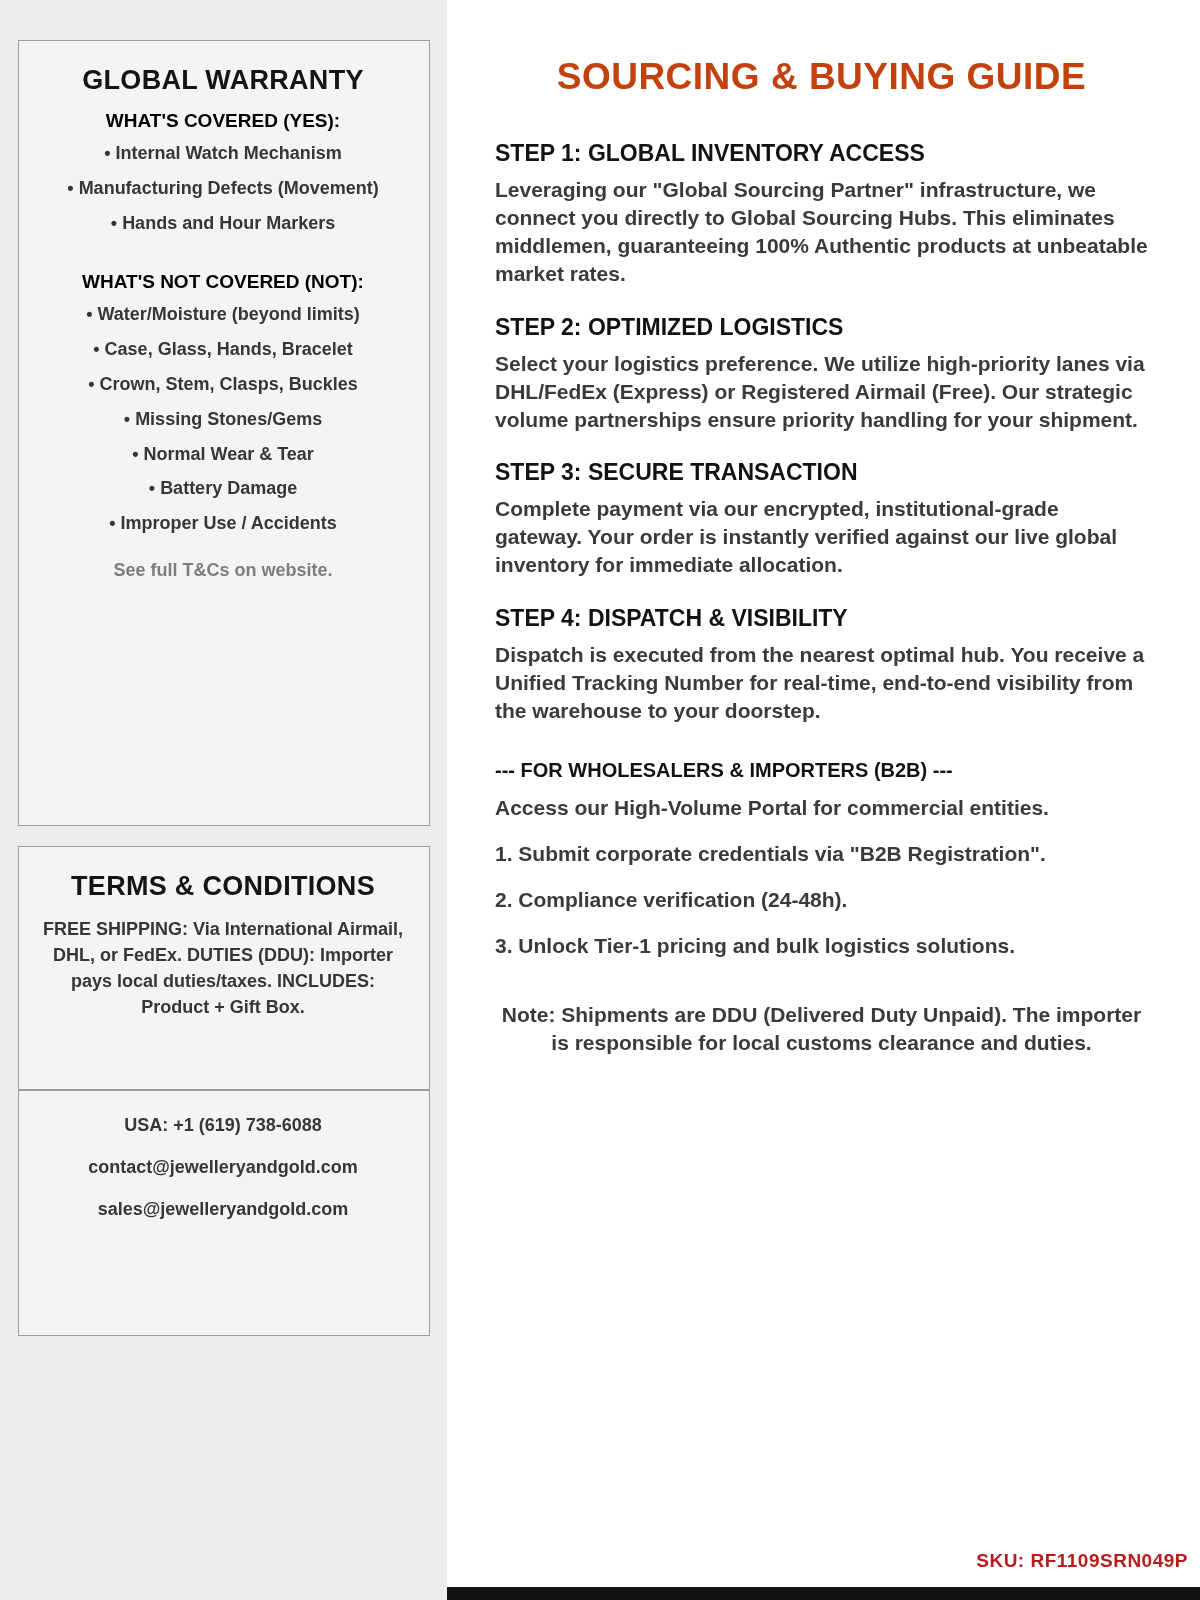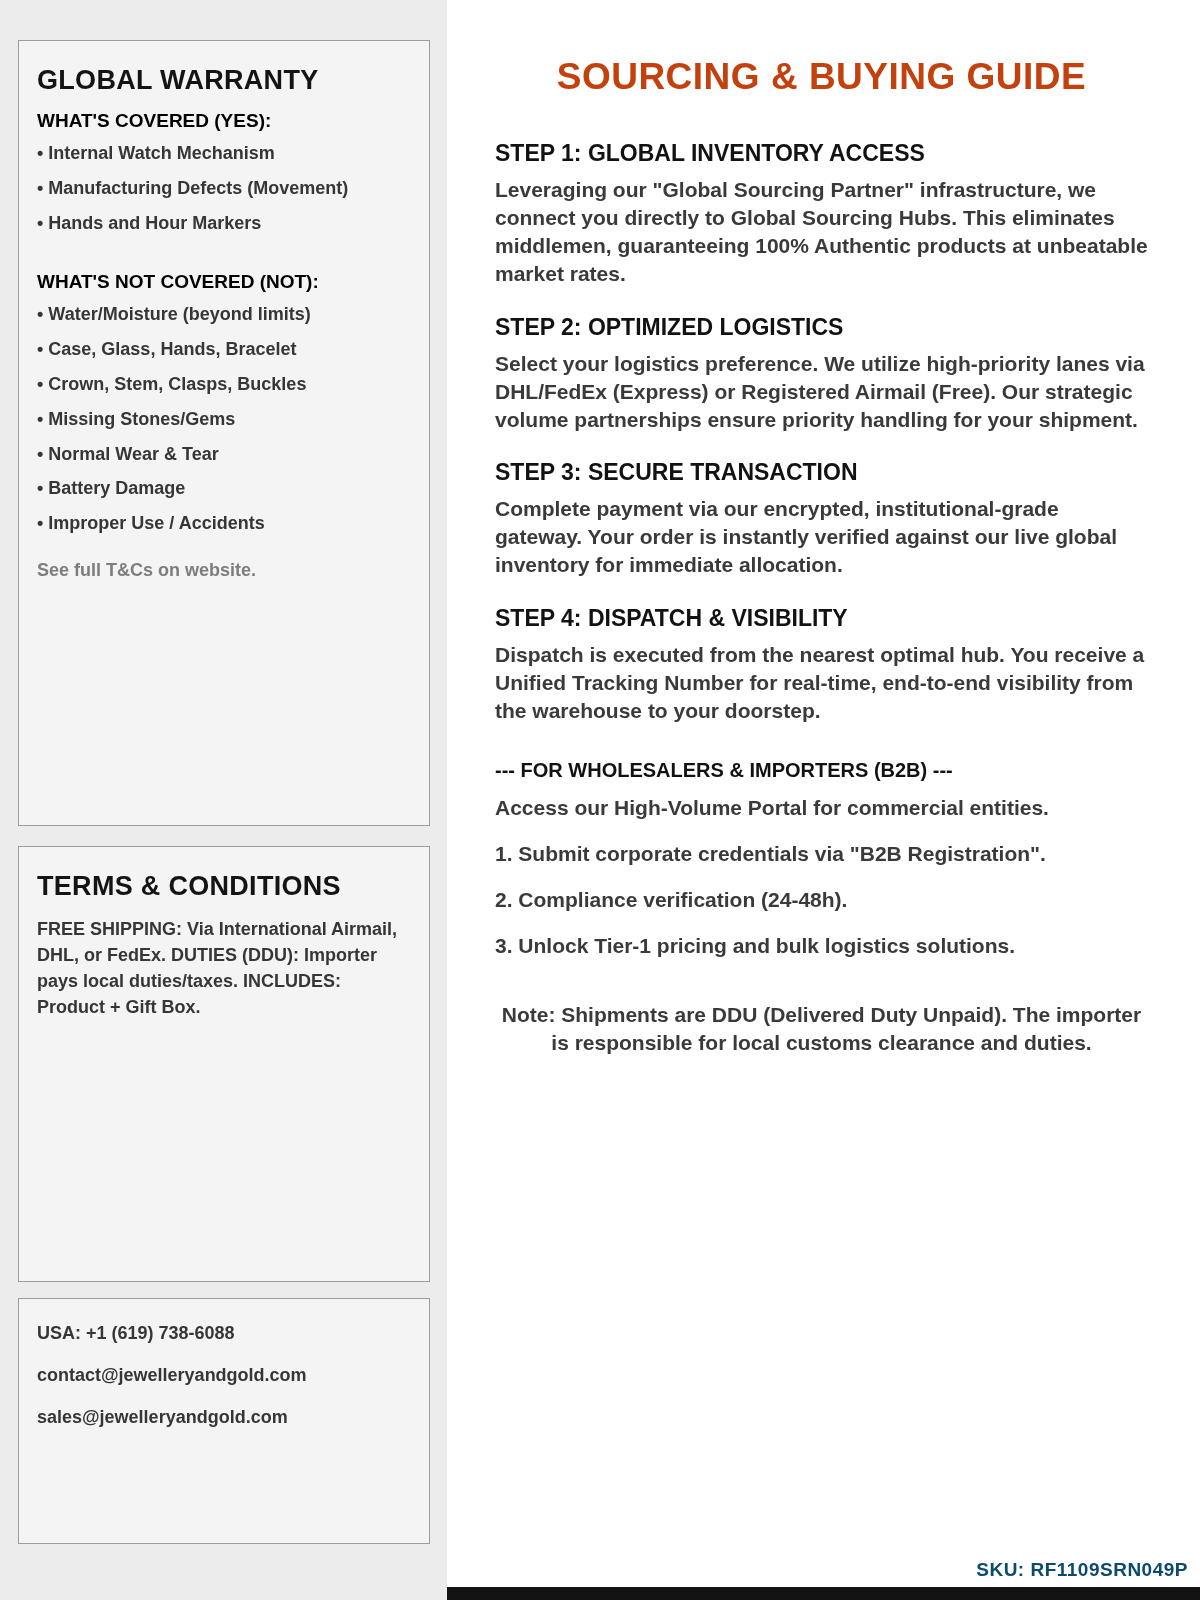--- a/index.html
+++ b/index.html
@@ -15,23 +15,24 @@
   .sidebar {
     width: 447px;
     flex-shrink: 0;
     background: #ececec;
     padding: 40px 17px 0 18px;
   }
   .box {
     background: #f4f4f4;
     border: 1px solid #9c9c9c;
     padding: 24px 20px 20px 18px;
+    text-align: center;
   }
   .box-warranty { height: 786px; margin-bottom: 20px; }
-  .box-terms { height: 436px; margin-bottom: 16px; }
+  .box-terms { height: 244px; }
   .box-contact { height: 246px; }
   .box h2 {
     font-size: 27px;
     font-weight: 800;
     color: #141414;
     letter-spacing: 0.3px;
     margin-bottom: 14px;
   }
   .subhead {
     font-size: 19px;
@@ -102,24 +103,24 @@
     font-size: 20px;
     font-weight: 700;
     color: #121212;
     margin-bottom: 12px;
   }
   .b2b p { margin-bottom: 18px; }
   .b2b p.note { margin-top: 41px; text-align: center; }
   .sku {
     position: absolute;
     right: 12px;
-    bottom: 19px;
+    bottom: 28px;
     font-size: 19px;
     font-weight: 700;
-    color: #0c4a6e;
+    color: #b91c1c;
     letter-spacing: 0.5px;
   }
   .bottom-bar {
     position: absolute;
     left: 0; right: 0; bottom: 0;
     height: 13px;
     background: #131313;
   }
 </style>
 </head>

